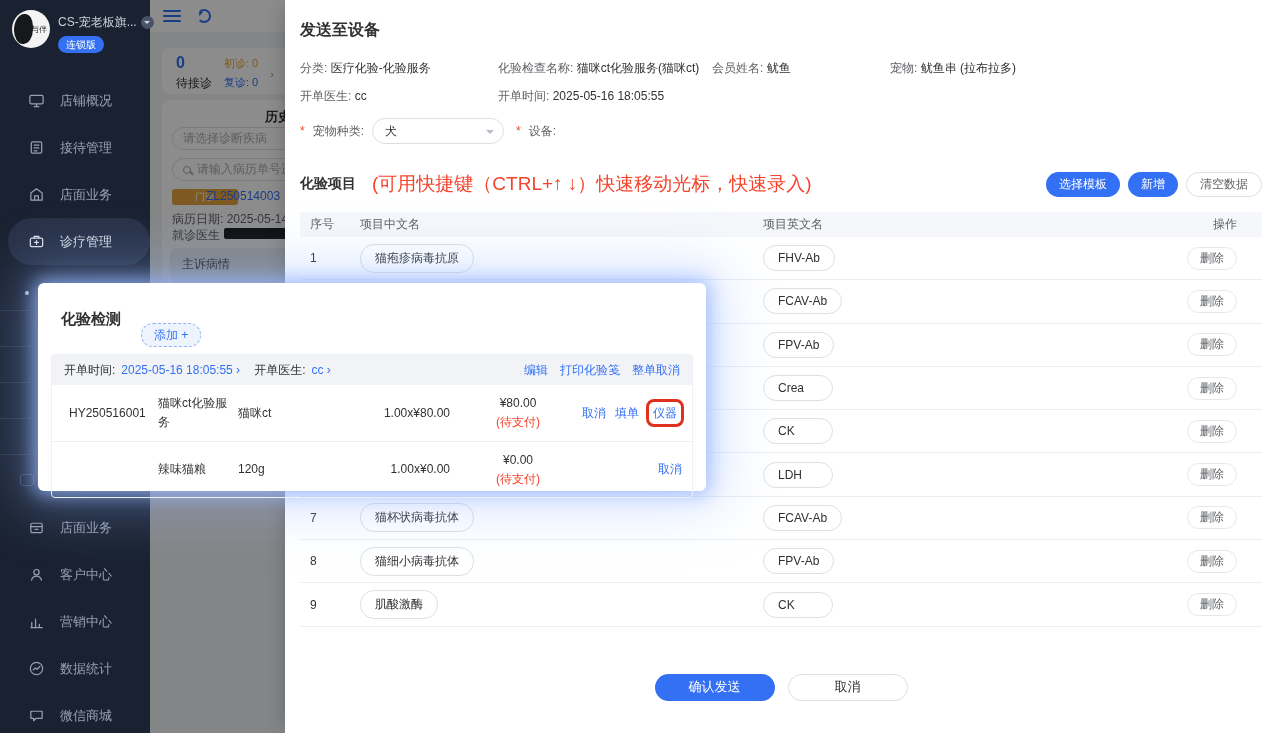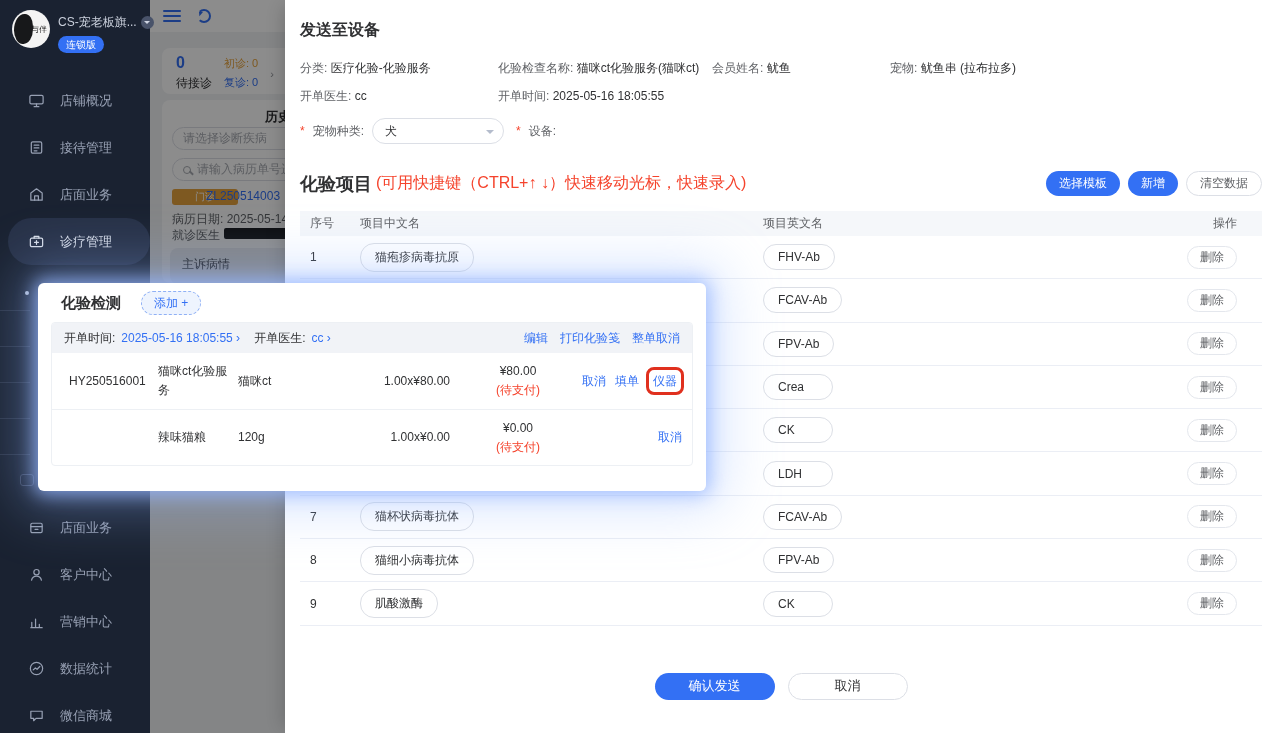--- a/index.html
+++ b/index.html
@@ -67,22 +67,22 @@
   .info-grid .lbl{color:var(--txt2);} .info-grid .val{color:var(--txt);}
   .form-row{display:flex;align-items:center;gap:8px;margin:3px 0 27px;}
   .req{color:var(--danger);}
   .f-label{color:var(--txt2);}
   .select{height:26px;border:1px solid var(--border);border-radius:14px;display:flex;align-items:center;
           padding:0 22px 0 12px;position:relative;color:var(--txt);cursor:pointer;white-space:nowrap;overflow:hidden;}
   .sel-species{width:132px;margin-right:4px;}
   .sel-device{width:150px;}
   .caret{position:absolute;right:9px;top:11px;border:4px solid transparent;border-top-color:#b4bccc;}
   .section-row{display:flex;align-items:center;margin-bottom:15px;}
-  .section-title{font-size:18px;font-weight:bold;}
-  .section-hint{color:var(--danger);font-size:16px;margin-left:4px;}
+  .section-title{font-size:14px;font-weight:bold;}
+  .section-hint{color:var(--danger);font-size:19px;margin-left:16px;}
   .spacer{flex:1;}
   .btn{height:25px;border-radius:13px;font-size:12px;padding:0 13px;margin-left:8px;cursor:pointer;border:none;}
   .btn-blue{background:var(--accent);color:#fff;}
   .btn-plain{background:#fff;border:1px solid var(--border);color:var(--txt2);}
   .thead{display:flex;align-items:center;height:25px;background:#f5f7fa;color:var(--txt2);}
   .c-no{width:60px;padding-left:10px;flex:0 0 auto;}
   .c-cn{width:403px;flex:0 0 auto;}
   .c-en{flex:1;}
   .c-act{width:95px;flex:0 0 auto;text-align:right;padding-right:25px;}
   .trow{display:flex;align-items:center;height:43.3px;border-bottom:1px solid var(--line);}
@@ -91,21 +91,21 @@
   .confirm-row{display:flex;justify-content:center;gap:13px;margin-top:47px;}
   .btn-big{width:120px;height:27px;border-radius:15px;font-size:13px;cursor:pointer;}
   .btn-primary{background:var(--accent);color:#fff;border:none;}
   .btn-cancel{background:#fff;border:1px solid var(--border);color:var(--txt);}
 
   
   .modal{position:absolute;left:38px;top:283px;width:668px;height:208px;background:#fff;border-radius:6px;z-index:5;
          box-shadow:0 0 18px 4px rgba(150,182,255,.8),0 0 55px 18px rgba(150,182,255,.35);}
   .modal-head{display:flex;align-items:center;gap:20px;padding:8px 0 7px 23px;}
   .modal-title{font-size:15px;font-weight:bold;}
-  .add-btn{height:24px;padding:0 12px;border:1px dashed #8fb0f5;border-radius:13px;background:#eef4fe;color:var(--accent);font-size:12px;cursor:pointer;}
+  .add-btn{height:24px;padding:0 12px;border:1px dashed #8fb0f5;border-radius:13px;background:#eef4fe;color:var(--accent);font-size:12px;cursor:pointer;margin-top:32px;}
   .modal-box{margin:0 13px;border:1px solid #edf0f4;border-radius:4px;overflow:hidden;}
   .mbar{height:30px;background:#f1f3f7;display:flex;align-items:center;padding:0 12px;gap:6px;}
   .mbar .mlbl{color:var(--txt);}
   .mlink{color:var(--accent);cursor:pointer;}
   .chev::after{content:" ›";}
   .mbar-actions{margin-left:auto;display:flex;gap:12px;}
   .mrow{display:flex;align-items:center;min-height:56px;border-top:1px solid #edf0f4;padding:0 10px;line-height:1.55;}
   .mrow:first-of-type{border-top:none;}
   .m-no{width:96px;flex:0 0 auto;padding-left:7px;}
   .m-name{width:80px;flex:0 0 auto;}

